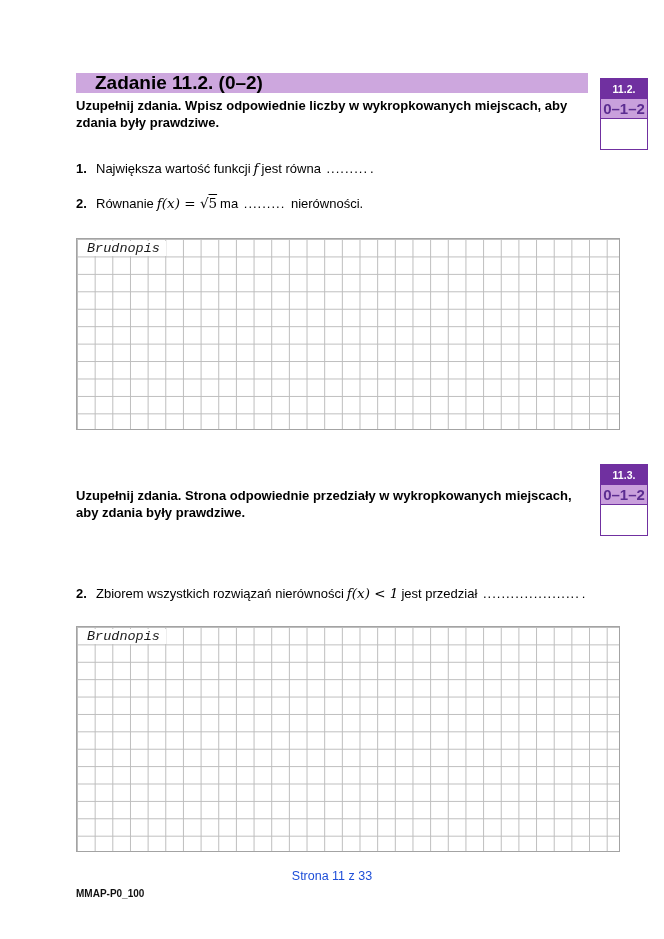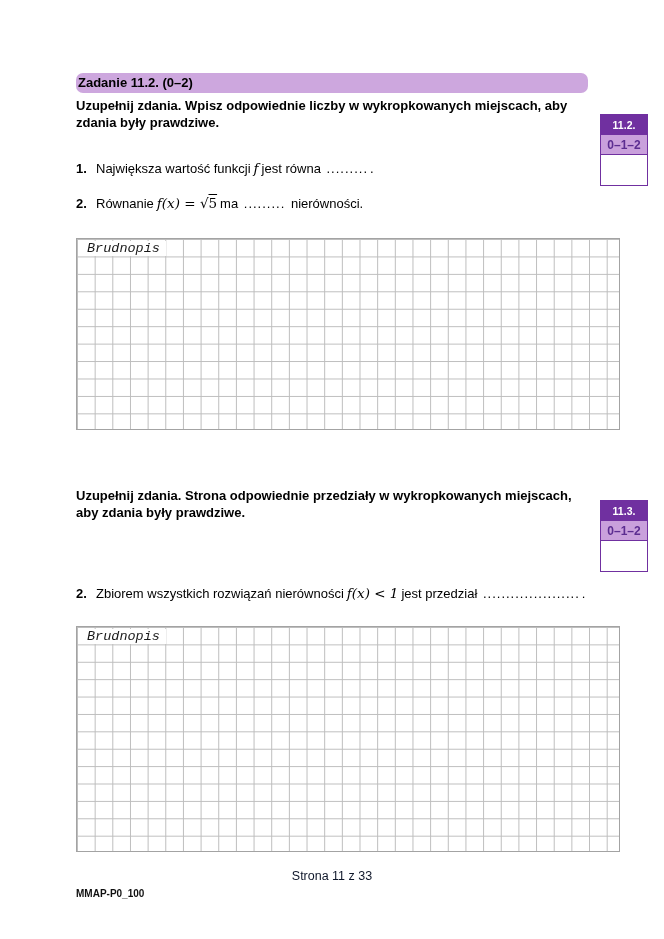--- a/index.html
+++ b/index.html
@@ -4,35 +4,35 @@
 <style>
   html,body{margin:0;padding:0;background:#ffffff;}
   #page{
     position:relative;width:664px;height:939px;background:#ffffff;
     font-family:"Liberation Sans",sans-serif;color:#111;overflow:hidden;
   }
   
   .task-bar{
     position:absolute;left:76px;width:512px;height:20px;
     background:#cda7de;
-    font-size:13px;font-weight:bold;line-height:20px;
-    padding-left:2px;box-sizing:border-box;color:#000;border-radius:7px;
+    font-size:19px;font-weight:bold;line-height:20px;
+    padding-left:19px;box-sizing:border-box;color:#000;
   }
   
   .scorebox{
     position:absolute;left:600px;width:48px;
-    border:1.5px solid #7030a0;box-sizing:border-box;background:#701a75;margin-top:36px;
+    border:1.5px solid #7030a0;box-sizing:border-box;background:#701a75;
   }
   .sb-title{
     height:20px;line-height:20px;background:#7030a0;color:#ffffff;
     font-size:10.5px;font-weight:bold;text-align:center;
   }
   .sb-scale{
     height:20px;line-height:20px;background:#c9a0dc;color:#5c2d91;
-    font-size:12px;font-weight:bold;text-align:center;
+    font-size:15px;font-weight:bold;text-align:center;
     border-bottom:1.5px solid #7030a0;box-sizing:border-box;
   }
   .sb-empty{height:30px;background:#ffffff;}
   
   .instruction{
     position:absolute;left:76px;width:512px;
     font-size:13px;font-weight:bold;line-height:17px;color:#000;
   }
   
   .question{
@@ -57,21 +57,21 @@
     font-family: Liberation Mono, monospace;
   }
   .grid-label{
     position:absolute;left:8px;top:2px;
     font-size:13.5px;font-style:italic;color:#1a1a1a;
     background:#ffffff;padding:0 6px 0 2px;line-height:15px;
   }
   
   .page-num{
     position:absolute;left:0;top:869px;width:664px;text-align:center;
-    font-size:12.5px;color:#0f172a;
+    font-size:12.5px;color:#1d4ed8;
   }
   .sheet-code{
     position:absolute;left:76px;top:888px;
     font-size:10px;font-weight:bold;color:#111;
   }
 </style>
 </head>
 <body>
 
 <div id="page">

